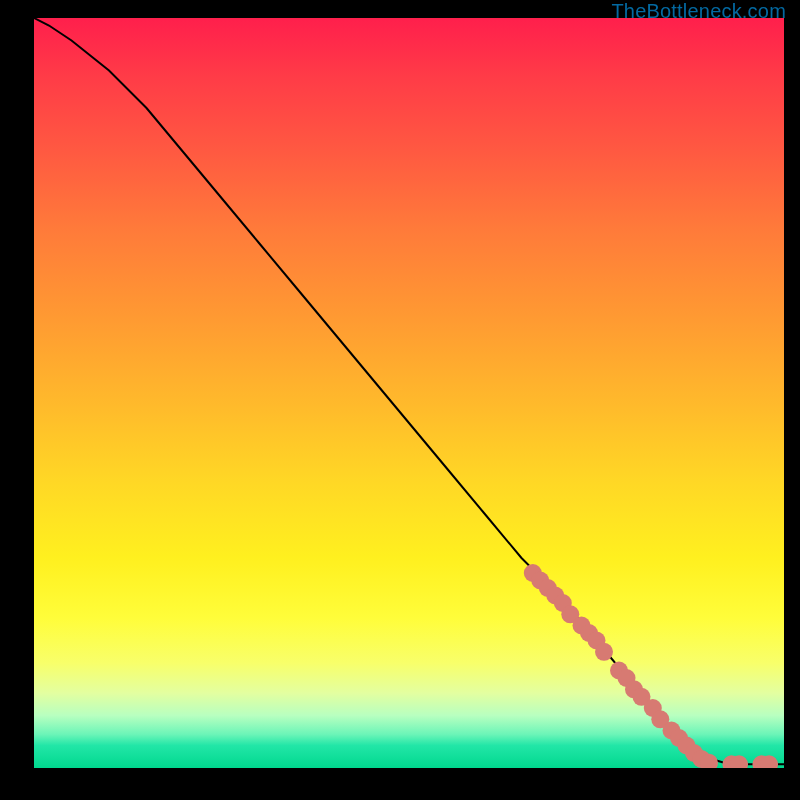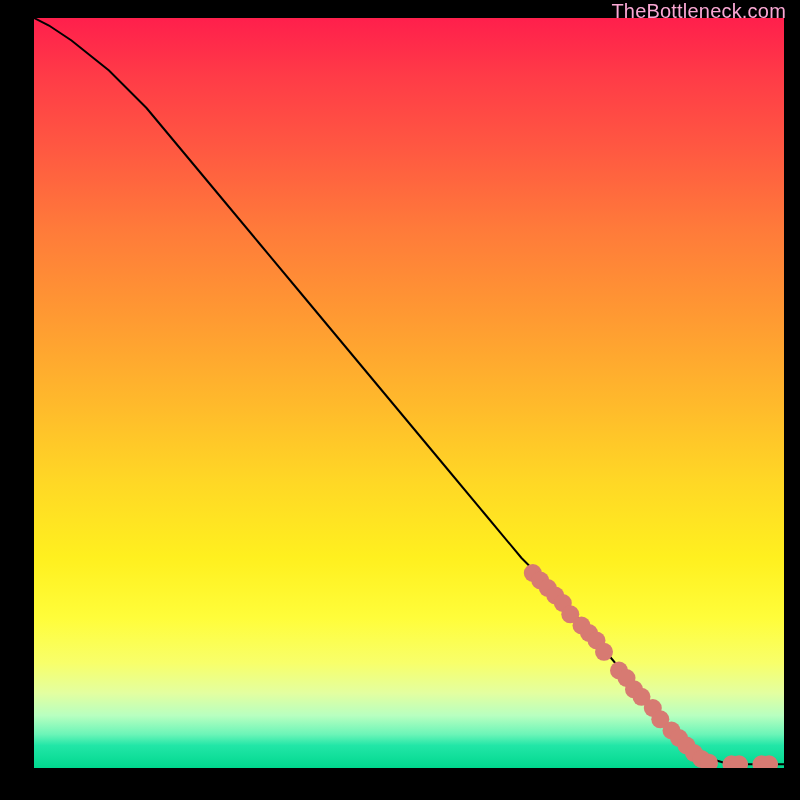--- a/index.html
+++ b/index.html
@@ -46,21 +46,21 @@
     position: absolute;
     left: 0;
     top: 0;
     width: 750px;
     height: 750px;
   }
   .attribution {
     position: absolute;
     top: 0px;
     right: 14px;
-    color: #f9a8d4;
+    color: #0369a1;
     font-size: 20px;
     font-weight: 400;
     letter-spacing: 0.2px;
   }
 </style>
 </head>
 <body>
 
 <div class="frame">
   <div class="plot">

